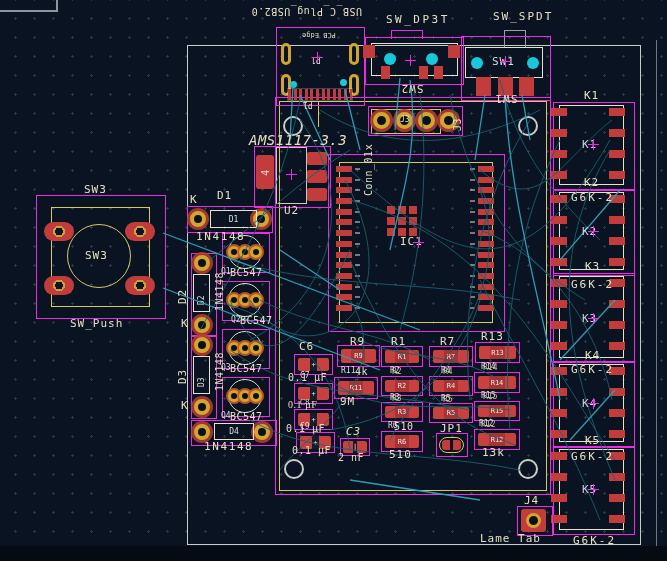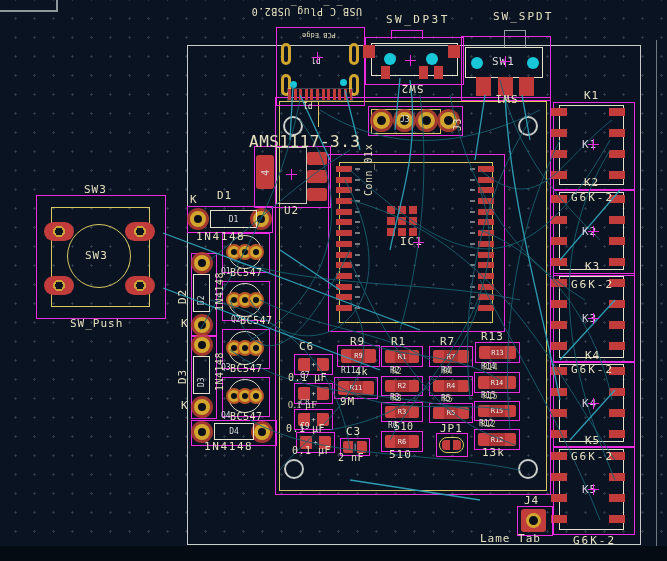--- a/index.html
+++ b/index.html
@@ -113,21 +113,21 @@
   <div class="abs z4 silk lab10 r90l" style="left:363px;top:196px;width:92px;">Conn_01x</div>
   <div class="abs z2 court" style="left:368px;top:106px;width:93px;height:28px;"></div>
   <div class="abs z2 fab" style="left:371px;top:109px;width:68px;height:23px;"></div>
   <div class="abs z2 hole" style="left:373px;top:112px;width:17px;height:17px;"></div>
   <div class="abs z2 hole" style="left:396px;top:112px;width:17px;height:17px;"></div>
   <div class="abs z2 hole" style="left:418px;top:112px;width:17px;height:17px;"></div>
   <div class="abs z2 hole" style="left:440px;top:112px;width:17px;height:17px;"></div>
   <div class="abs z4 white lab8" style="left:400px;top:115px;">J3</div>
   <div class="abs z4 silk lab10 r90l" style="left:452px;top:131px;width:26px;">J3</div>
 
-  <div class="abs z4 silk" style="left:249px;top:132px;font-size:16px;letter-spacing:.5px;white-space:nowrap;">AMS1117-3.3</div>
+  <div class="abs z4 silk" style="left:249px;top:132px;font-size:14px;letter-spacing:.5px;white-space:nowrap;font-style:italic;">AMS1117-3.3</div>
   <div class="abs z2 court" style="left:254px;top:146px;width:75px;height:60px;"></div>
   <div class="abs z2 red" style="left:256px;top:155px;width:18px;height:34px;border-radius:3px;display:flex;align-items:center;justify-content:center;">
     <span class="white lab10" style="transform:rotate(-90deg);">4</span>
   </div>
   <div class="abs z2" style="left:276px;top:147px;width:31px;height:57px;border:1.5px solid #cfcbb8;box-sizing:border-box;"></div>
   <div class="abs z4 cross" style="left:286px;top:169px;"></div>
   <div class="abs z2 red" style="left:307px;top:152px;width:20px;height:13px;border-radius:2px;"></div>
   <div class="abs z2 red" style="left:307px;top:170px;width:20px;height:13px;border-radius:2px;"></div>
   <div class="abs z2 red" style="left:307px;top:188px;width:20px;height:13px;border-radius:2px;"></div>
   <div class="abs z4 silk lab" style="left:284px;top:205px;">U2</div>
@@ -262,21 +262,21 @@
     <div class="resbody" style="position:absolute;inset:3px;">R9</div>
   </div>
   <div class="abs z4" style="left:341px;top:366px;width:46px;height:11px;">
     <span class="abs white lab8" style="left:0;top:0;z-index:1;">R11</span>
     <span class="abs silk lab10" style="left:14px;top:0;">4k</span>
   </div>
   <div class="abs z2 court" style="left:334px;top:377px;width:42px;height:20px;">
     <div class="resbody" style="position:absolute;inset:3px;">R11</div>
   </div>
   <div class="abs z4 silk lab" style="left:340px;top:396px;">9M</div>
-  <div class="abs z4 silk lab" style="left:346px;top:426px;">C3</div>
+  <div class="abs z4 silk lab" style="left:346px;top:426px;font-style:italic;">C3</div>
   <div class="abs z2 court" style="left:340px;top:438px;width:28px;height:16px;">
     <div class="capbody" style="position:absolute;inset:2px;">|</div>
   </div>
   <div class="abs z4 silk lab10" style="left:338px;top:452px;">2 nF</div>
 
   <div class="abs z4 silk lab" style="left:391px;top:336px;">R1</div>
   <div class="abs z2 court" style="left:381px;top:346px;width:40px;height:19px;">
       <div class="resbody" style="position:absolute;inset:3px;">R1</div>
     </div>
   <div class="abs z4 dbl" style="left:390px;top:366px;width:24px;height:11px;">

